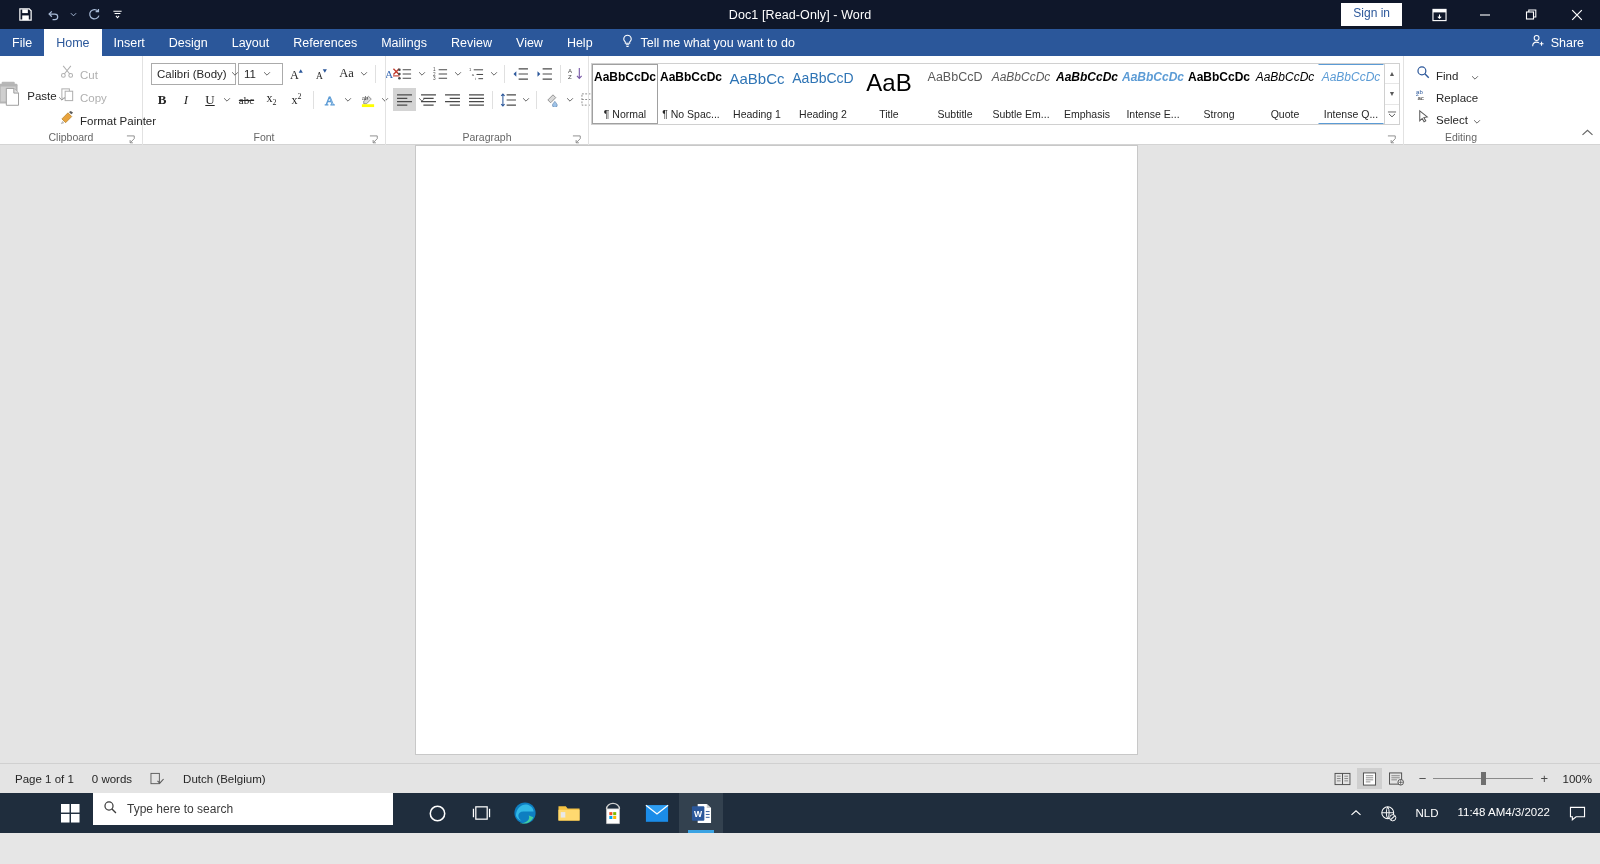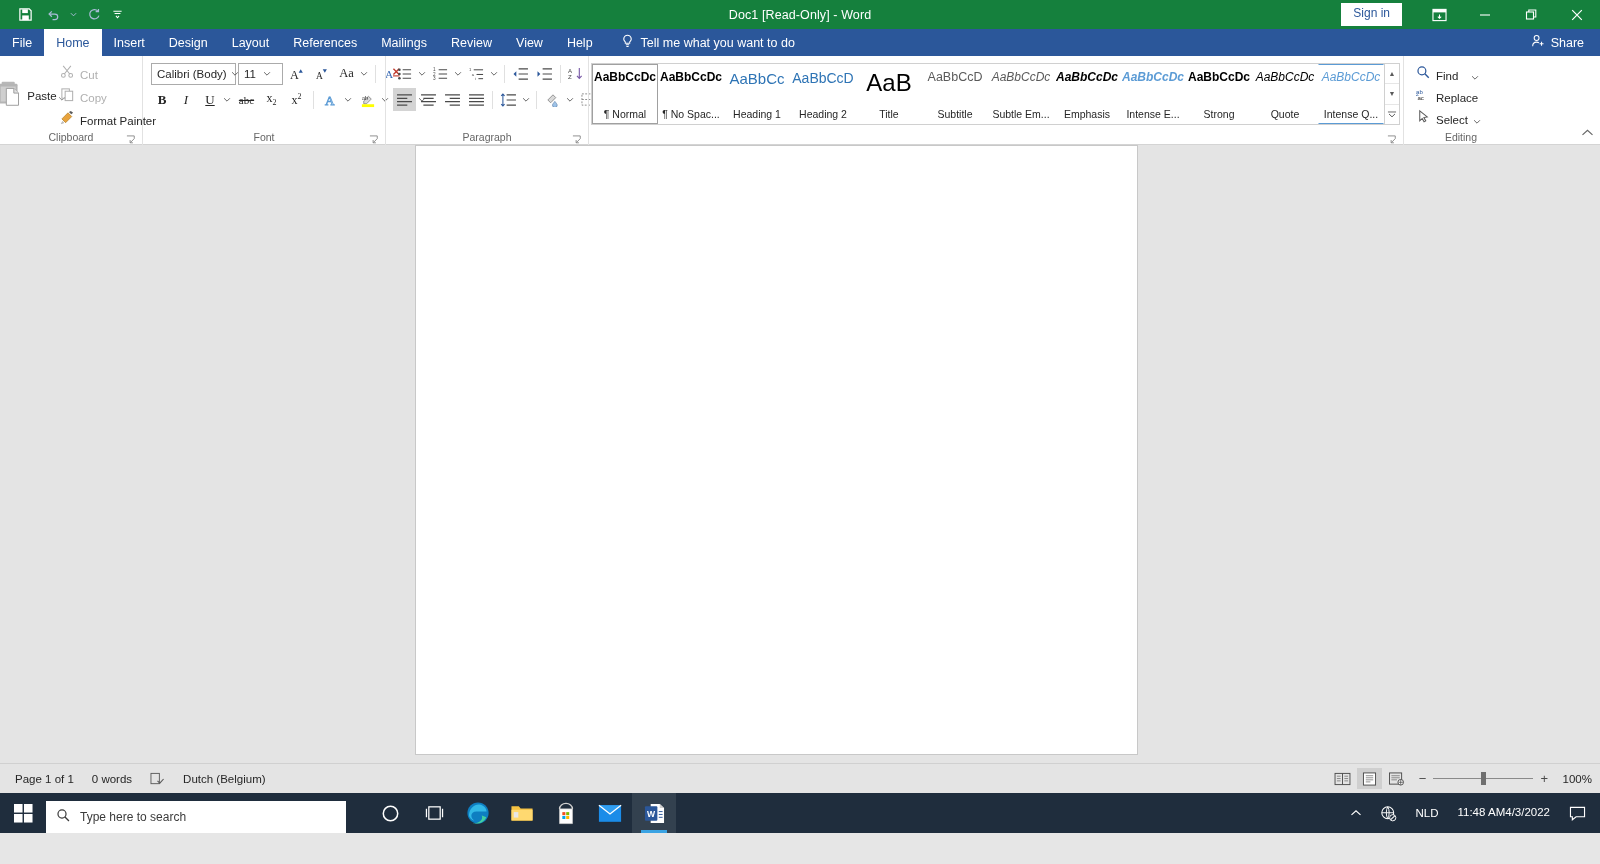--- a/index.html
+++ b/index.html
@@ -7,21 +7,21 @@
     width: 1600px; height: 864px;
     font-family: "Liberation Sans", sans-serif;
     overflow: hidden;
     background: #e6e6e6;
     -webkit-font-smoothing: antialiased;
   }
   #app { position: relative; width: 1600px; height: 864px; }
 
   
   .titlebar {
-    height: 29px; background: #15803d; position: relative;
+    height: 29px; background: #0f172a; position: relative;
     display: flex; align-items: center;
   }
   .qat { display: flex; align-items: center; padding-left: 12px; gap: 2px; }
   .qat-btn {
     width: 26px; height: 24px; display: flex; align-items: center; justify-content: center;
     color: #ffffff;
   }
   .qat-btn.dim { color: #a9bcd8; }
   .qat-btn svg { display: block; }
   .title-text {
@@ -194,22 +194,23 @@
   .zoom-slider { display: flex; align-items: center; gap: 7px; padding: 0 8px; }
   .zs-track { width: 100px; height: 1px; background: #8a8a8a; position: relative; }
   .zs-thumb {
     position: absolute; left: 50%; top: -6px; width: 5px; height: 13px;
     background: #6f6f6f; transform: translateX(-2px);
   }
   .zoom-pct { font-size: 11.5px; color: #262626; min-width: 34px; text-align: right; }
 
   
   .taskbar {
-    height: 40px; background: #1f2d3d; display: flex; align-items: flex-end;
+    height: 40px; background: #1f2d3d; display: flex; align-items: flex-start;
     position: relative;
+    padding-left: 47px;
   }
   .start-btn {
     width: 46px; height: 40px; display: flex; align-items: center; justify-content: center;
   }
   .search-box {
     width: 300px; height: 32px; background: #ffffff; display: flex; align-items: center;
     gap: 9px; padding: 0 10px; margin-left: 0px;
   }
   .search-ph { font-size: 12px; color: #3b3b3b; }
   .tb-icon {

